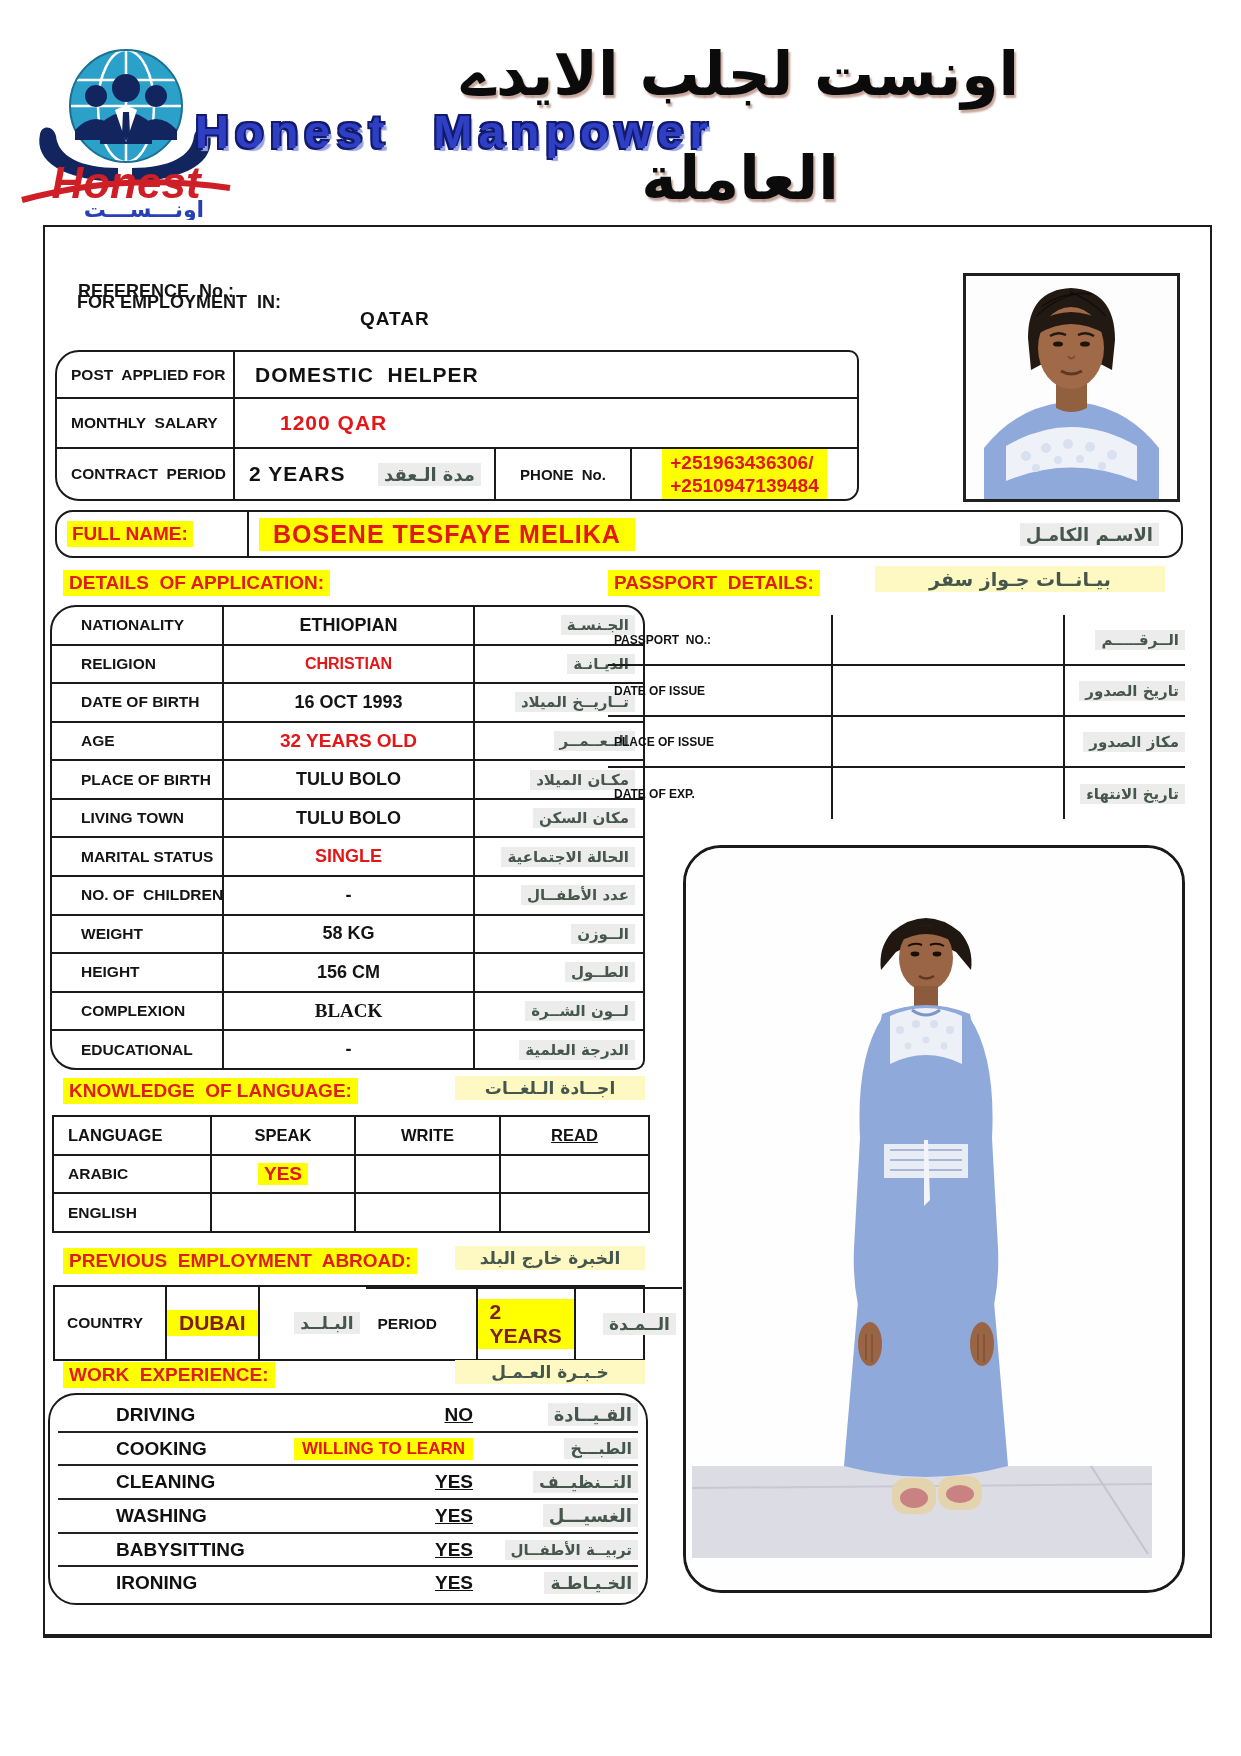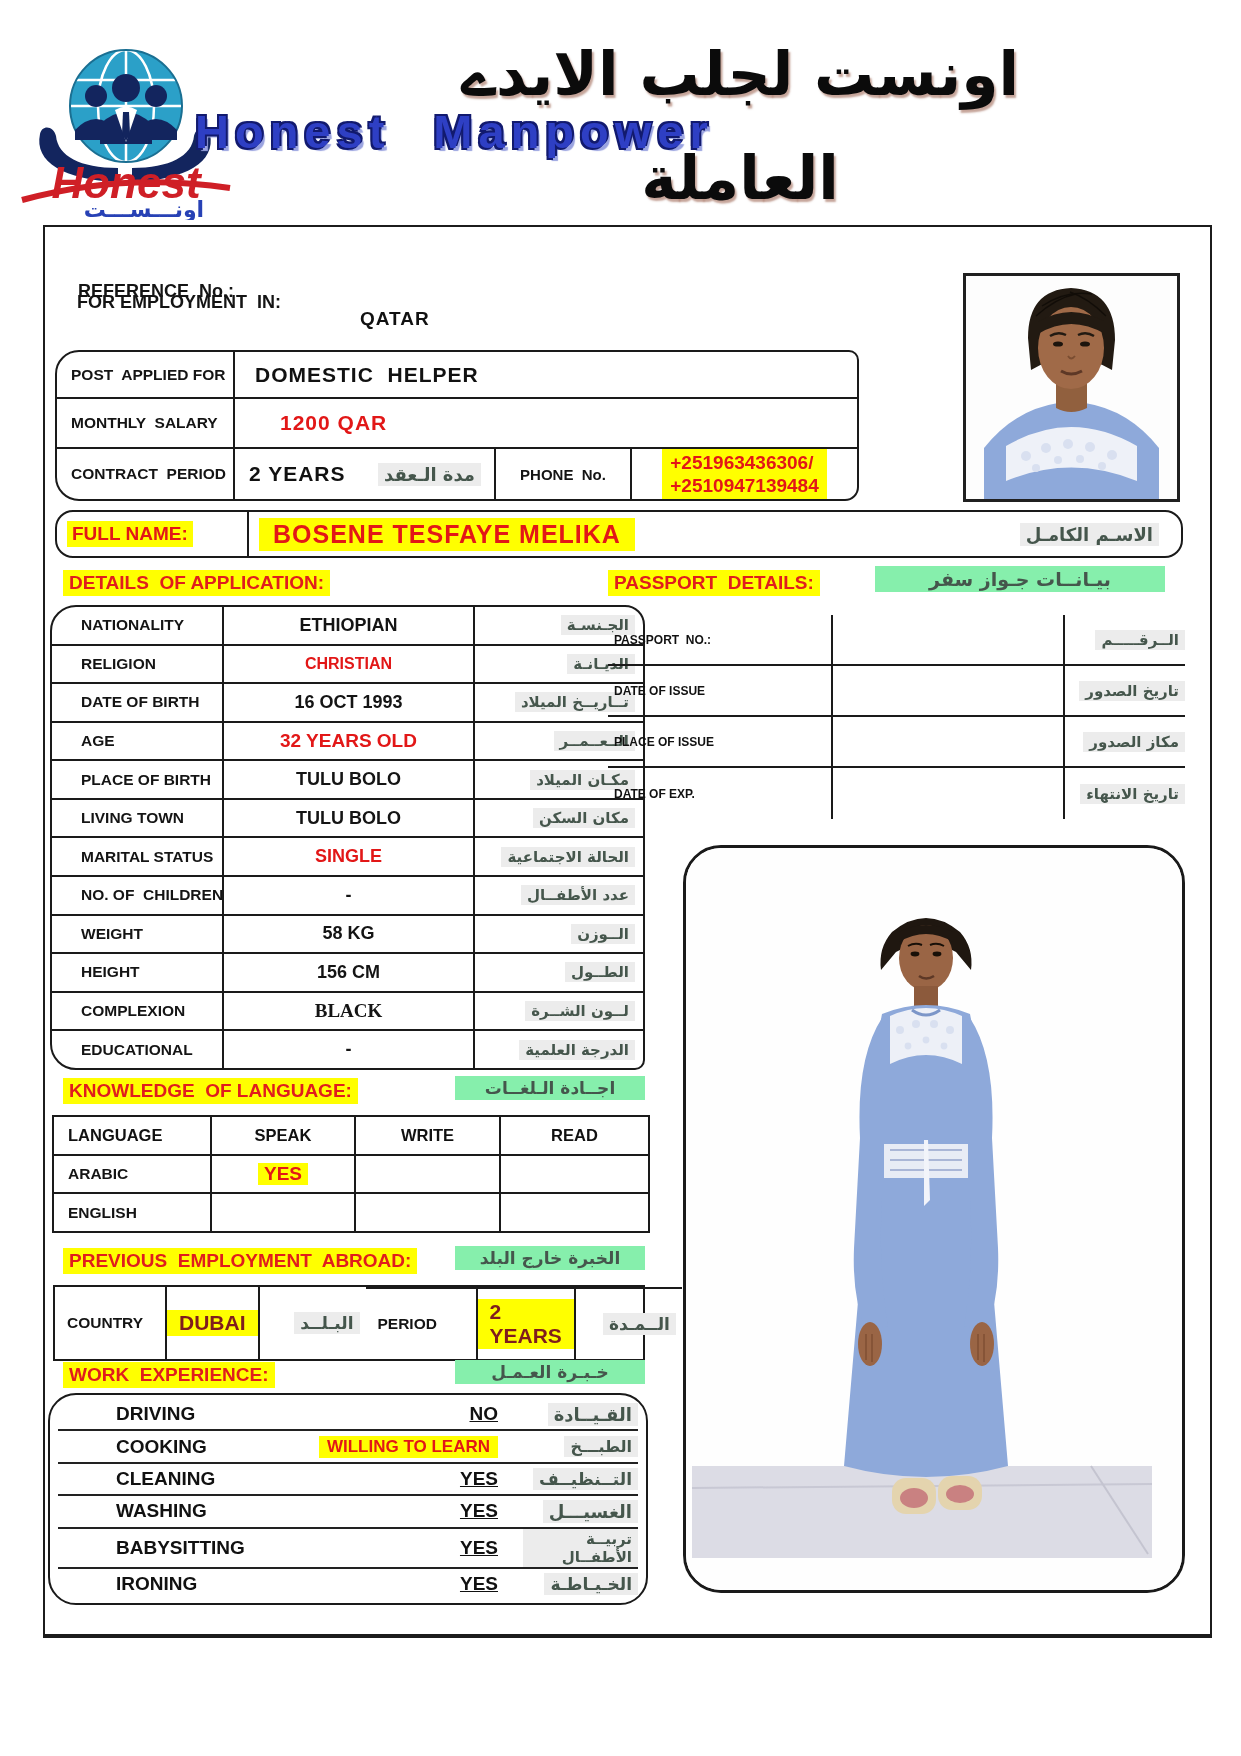--- a/index.html
+++ b/index.html
@@ -9,21 +9,21 @@
   .pre{white-space:pre;}
   .lbl{font-weight:bold;font-size:15.5px;color:#141414;white-space:pre;}
   .val{font-weight:bold;font-size:18px;color:#141414;}
   .red{color:#e21717;}
   .hl{background:#ffff00;padding:0 6px;display:inline-block;}
   .serif{font-family:"Liberation Serif",serif;font-size:19px;}
   .ar{font-family:"DejaVu Sans",sans-serif;direction:rtl;unicode-bidi:embed;color:#45564c;
       background:#ececec;font-weight:bold;font-size:15px;padding:1px 6px;display:inline-block;}
   .heading{font-weight:bold;font-size:19px;color:#e01d1d;background:#ffff00;
            padding:2px 6px;white-space:pre;display:inline-block;}
-  .ar-heading{font-family:"DejaVu Sans",sans-serif;direction:rtl;color:#45564c;background:#86efac;
+  .ar-heading{font-family:"DejaVu Sans",sans-serif;direction:rtl;color:#45564c;background:#fef9c3;
               font-weight:bold;font-size:19px;padding:2px 8px;display:inline-block;}
 
   
   .arabic-title{left:360px;top:22px;width:760px;height:104px;text-align:center;
       font-family:"DejaVu Sans",sans-serif;direction:rtl;font-weight:bold;font-size:60px;
       color:#0b0b0b;line-height:104px;text-shadow:2px 3px 2px rgba(150,90,70,.55);}
   .company{left:195px;top:104px;width:760px;font-weight:bold;font-size:47px;color:#2e3fc4;
       letter-spacing:6px;word-spacing:24px;
       text-shadow:-2px -2px 0 #121a6e,2px -2px 0 #121a6e,-2px 2px 0 #121a6e,3px 3px 1px #9aa3e0;}
 
@@ -92,40 +92,40 @@
       border-radius:38px;box-sizing:border-box;background:#fefefe;overflow:hidden;}
 
   
   .lang-table{left:52px;top:1115px;width:598px;height:118px;border:2px solid #1a1a1a;
       display:flex;flex-direction:column;box-sizing:border-box;}
   .lt-row{flex:1;display:flex;}
   .lt-row + .lt-row{border-top:2px solid #1a1a1a;}
   .lt-c{display:flex;align-items:center;justify-content:center;box-sizing:border-box;}
   .lt-c + .lt-c{border-left:2px solid #1a1a1a;}
   .lt-c1{width:156px;justify-content:flex-start;padding-left:14px;}
-  .lt-c2{width:144px;} .lt-c3{width:145px;} .lt-c4{flex:1;}
+  .lt-c2{width:144px;} .lt-c3{width:145px;} .lt-c4{flex:1;text-decoration:underline;}
   .lt-head{font-weight:bold;font-size:16.5px;}
 
   
   .emp-table{left:53px;top:1285px;width:592px;height:76px;border:2px solid #1a1a1a;
       display:flex;flex-direction:row;box-sizing:border-box;}
   .et-row{flex:1;display:flex;}
   .et-row + .et-row{border-top:2px solid #1a1a1a;}
   .et-c1{width:112px;display:flex;align-items:center;padding-left:12px;box-sizing:border-box;
       border-right:2px solid #1a1a1a;}
   .et-c2{flex:1;display:flex;align-items:center;justify-content:center;
       border-right:2px solid #1a1a1a;}
   .et-c3{width:100px;display:flex;align-items:center;justify-content:flex-end;padding-right:6px;}
   .et-val{background:#ffff00;color:#7f1d1d;font-weight:bold;font-size:21px;padding:1px 12px;}
 
   
   .work-box{left:48px;top:1393px;width:600px;height:212px;border:2px solid #1a1a1a;
       border-radius:28px;display:flex;flex-direction:column;box-sizing:border-box;
       padding:4px 8px;}
-  .wx-row{flex:1;display:flex;align-items:center;gap:25px;}
+  .wx-row{flex:1;display:flex;align-items:center;}
   .wx-row + .wx-row{border-top:2px solid #222;}
   .wx-label{width:215px;padding-left:58px;box-sizing:border-box;font-weight:bold;font-size:19px;}
   .wx-val{width:200px;text-align:right;font-weight:bold;font-size:19px;text-decoration:underline;}
   .wx-ar{flex:1;text-align:right;}
   .wx-hl{background:#ffff00;color:#e21717;font-size:17px;padding:1px 8px;display:inline-block;}
 </style>
 </head>
 <body>
 
 <div class="page">

